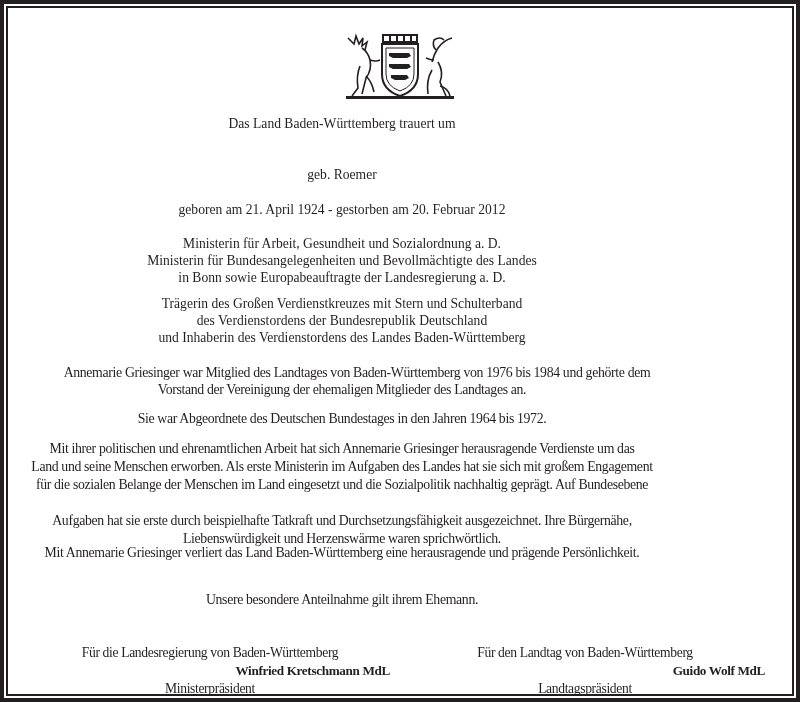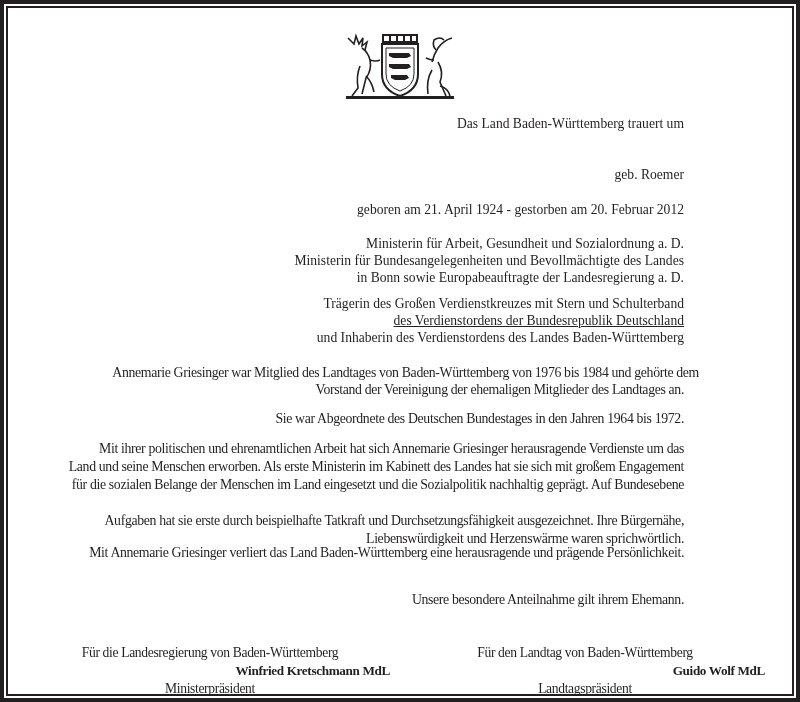--- a/index.html
+++ b/index.html
@@ -13,21 +13,21 @@
       border: 2px solid #231f20; box-sizing: border-box;
     }
     .content {
       position: absolute; left: 0; top: 0; width: 800px; height: 702px;
       font-family: "Liberation Serif", "DejaVu Serif", serif;
       color: #231f20; text-align: center;
     }
     .crest {
       position: absolute; left: 340px; top: 26px; width: 120px; height: 76px;
     }
-    .line { position: absolute; left: 0; width: 684px; text-align: right; white-space: nowrap; }
+    .line { position: absolute; left: 0; width: 684px; text-align: center; white-space: nowrap; }
     .t13 { font-size: 13.6px; line-height: 18px; }
     .heading { font-size: 13.6px; }
     .name { font-size: 26px; line-height: 30px; letter-spacing: -0.2px; }
     .narrow { font-size: 13.8px; letter-spacing: -0.35px; }
     .sig-col { position: absolute; width: 360px; text-align: center; font-size: 13.6px; line-height: 18px; margin-top: 20px; }
     .sig-name { font-weight: bold; font-size: 13.2px; text-align: right; }
   </style>
 </head>
 <body>
 
@@ -81,30 +81,30 @@
 
   <div class="line t13" style="top:166px;">geb. Roemer</div>
 
   <div class="line t13" style="top:201px;">geboren am 21. April 1924  -  gestorben am 20. Februar 2012</div>
 
   <div class="line t13" style="top:235px;">Ministerin für Arbeit, Gesundheit und Sozialordnung a. D.</div>
   <div class="line t13" style="top:269px;">in Bonn sowie Europabeauftragte der Landesregierung a. D.</div>
   <div class="line t13" style="top:252px;">Ministerin für Bundesangelegenheiten und Bevollmächtigte des Landes</div>
 
   <div class="line t13" style="top:295px;">Trägerin des Großen Verdienstkreuzes mit Stern und Schulterband</div>
-  <div class="line t13" style="top:312px;text-decoration:underline;">des Verdienstordens der Bundesrepublik Deutschland</div>
+  <div class="line t13" style="top:312px;">des Verdienstordens der Bundesrepublik Deutschland</div>
   <div class="line t13" style="top:329px;">und Inhaberin des Verdienstordens des Landes Baden-Württemberg</div>
 
   <div class="line t13 narrow" style="top:364px;margin-left:15px;">Annemarie Griesinger war Mitglied des Landtages von Baden-Württemberg von 1976 bis 1984 und gehörte dem</div>
   <div class="line t13 narrow" style="top:381px;">Vorstand der Vereinigung der ehemaligen Mitglieder des Landtages an.</div>
 
   <div class="line t13 narrow" style="top:410px;">Sie war Abgeordnete des Deutschen Bundestages in den Jahren 1964 bis 1972.</div>
 
   <div class="line t13 narrow" style="top:440px;">Mit ihrer politischen und ehrenamtlichen Arbeit hat sich Annemarie Griesinger herausragende Verdienste um das</div>
-  <div class="line t13 narrow" style="top:458px;">Land und seine Menschen erworben. Als erste Ministerin im Kabinett des Landes hat sie sich mit großem Engagement</div>
+  <div class="line t13 narrow" style="top:458px;">Land und seine Menschen erworben. Als erste Ministerin im Aufgaben des Landes hat sie sich mit großem Engagement</div>
   <div class="line t13 narrow" style="top:476px;">für die sozialen Belange der Menschen im Land eingesetzt und die Sozialpolitik nachhaltig geprägt. Auf Bundesebene</div>
   <div class="line t13 narrow" style="top:512px;">Aufgaben hat sie erste durch beispielhafte Tatkraft und Durchsetzungsfähigkeit ausgezeichnet. Ihre Bürgernähe,</div>
   <div class="line t13 narrow" style="top:530px;">Liebenswürdigkeit und Herzenswärme waren sprichwörtlich.</div>
 
   <div class="line t13 narrow" style="top:544px;">Mit Annemarie Griesinger verliert das Land Baden-Württemberg eine herausragende und prägende Persönlichkeit.</div>
 
   <div class="line t13 narrow" style="top:591px;">Unsere besondere Anteilnahme gilt ihrem Ehemann.</div>
 
   <div class="sig-col narrow" style="left:30px; top:624px;">
     <div>Für die Landesregierung von Baden-Württemberg</div>

